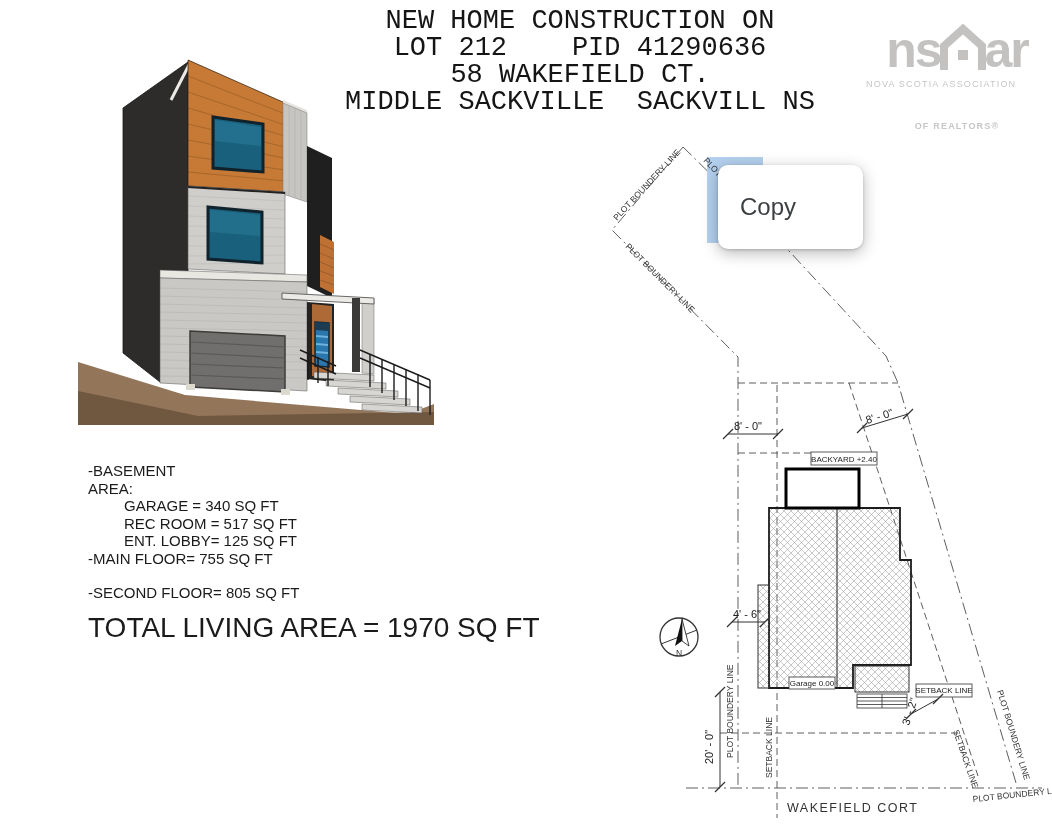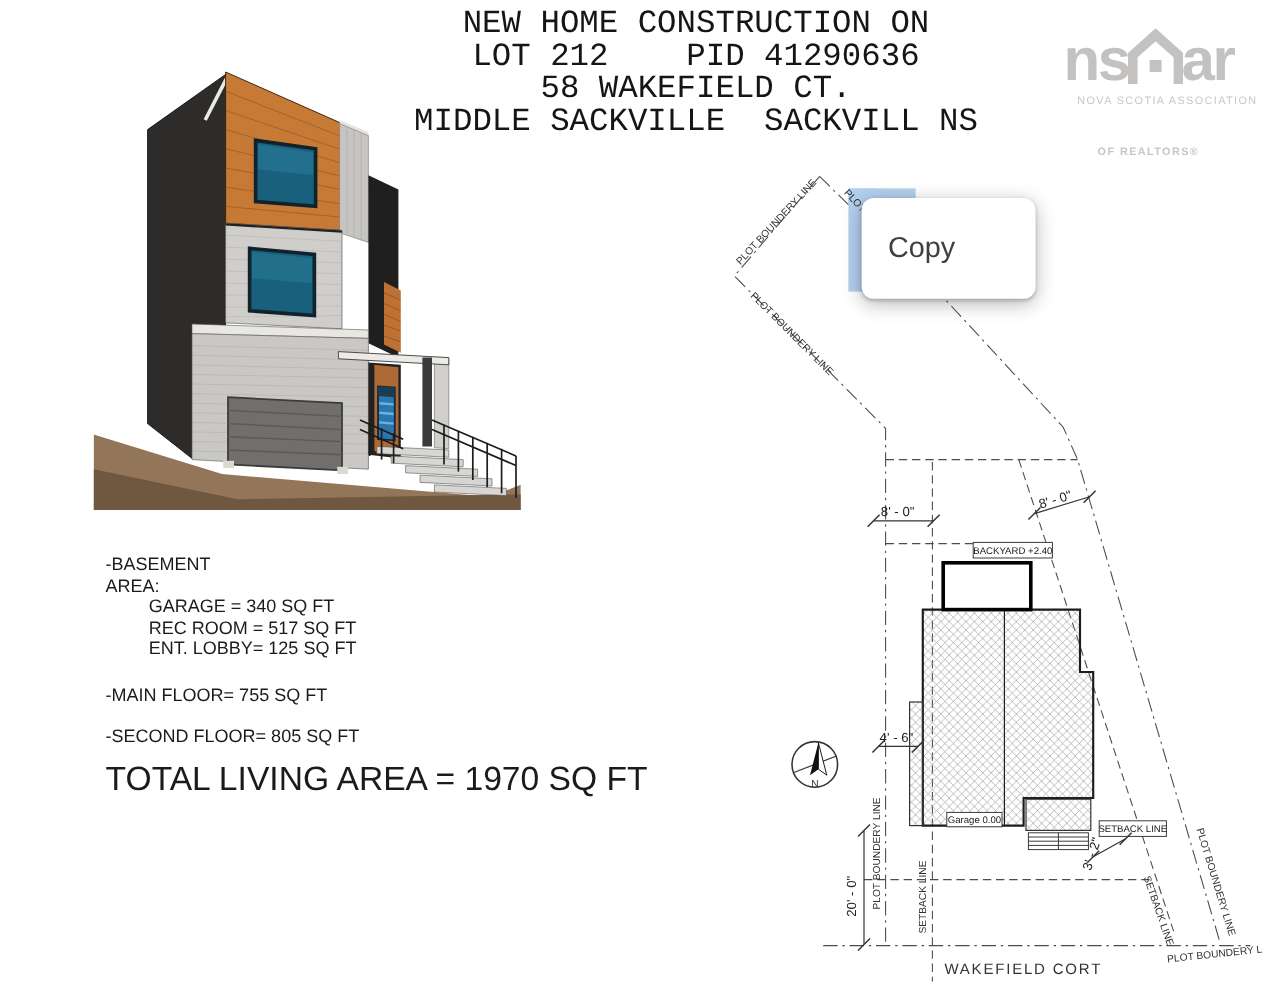--- a/index.html
+++ b/index.html
@@ -7,26 +7,26 @@
          font-family:"Liberation Sans",sans-serif;border-radius:19px;}
   
   .title-block{position:absolute;left:300px;top:8px;width:560px;text-align:center;
     font-family:"Liberation Mono",monospace;font-size:27px;line-height:27px;color:#151515;}
   .title-line{white-space:pre;}
   
   .logo{position:absolute;left:866px;top:24px;width:182px;height:84px;color:#c3c2c1;}
   .logo-row{display:flex;align-items:center;justify-content:center;
     font-weight:bold;font-size:50px;line-height:50px;letter-spacing:-2px;
     font-family:"Liberation Sans",sans-serif;}
-  .logo-sub{ text-align:right;font-size:9px;letter-spacing:1.2px;color:#c7c6c5;margin-top:3px;}
+  .logo-sub{ text-align:left;font-size:9px;letter-spacing:1.2px;color:#c7c6c5;margin-top:3px;}
   .logo-sub2{text-align:center;font-size:9px;letter-spacing:1.2px;color:#c7c6c5;font-weight:bold;margin-top:32px;}
   
   .area-block{position:absolute;left:88px;top:462px;font-size:15px;line-height:17.5px;color:#1b1b1b;}
   .area-block .ind{margin-left:36px;}
-  .area-block .sp1{margin-top:21px;}
+  .area-block .sp1{}
   .area-block .sp2{margin-top:17px;}
   .area-block .total{margin-top:17px;font-size:28px;}
   
   .plan-svg{position:absolute;left:585px;top:140px;}
   .house-svg{position:absolute;left:78px;top:50px;}
   .dashdot{fill:none;stroke:#4c4c4c;stroke-width:0.9;stroke-dasharray:12 4 2 4;}
   .dash{fill:none;stroke:#4c4c4c;stroke-width:0.9;stroke-dasharray:7 4;}
   .dim{stroke:#333;stroke-width:1;}
   .tick{stroke:#333;stroke-width:1.2;}
   .lbl{font-family:"Liberation Sans",sans-serif;font-size:8.5px;fill:#333;}

